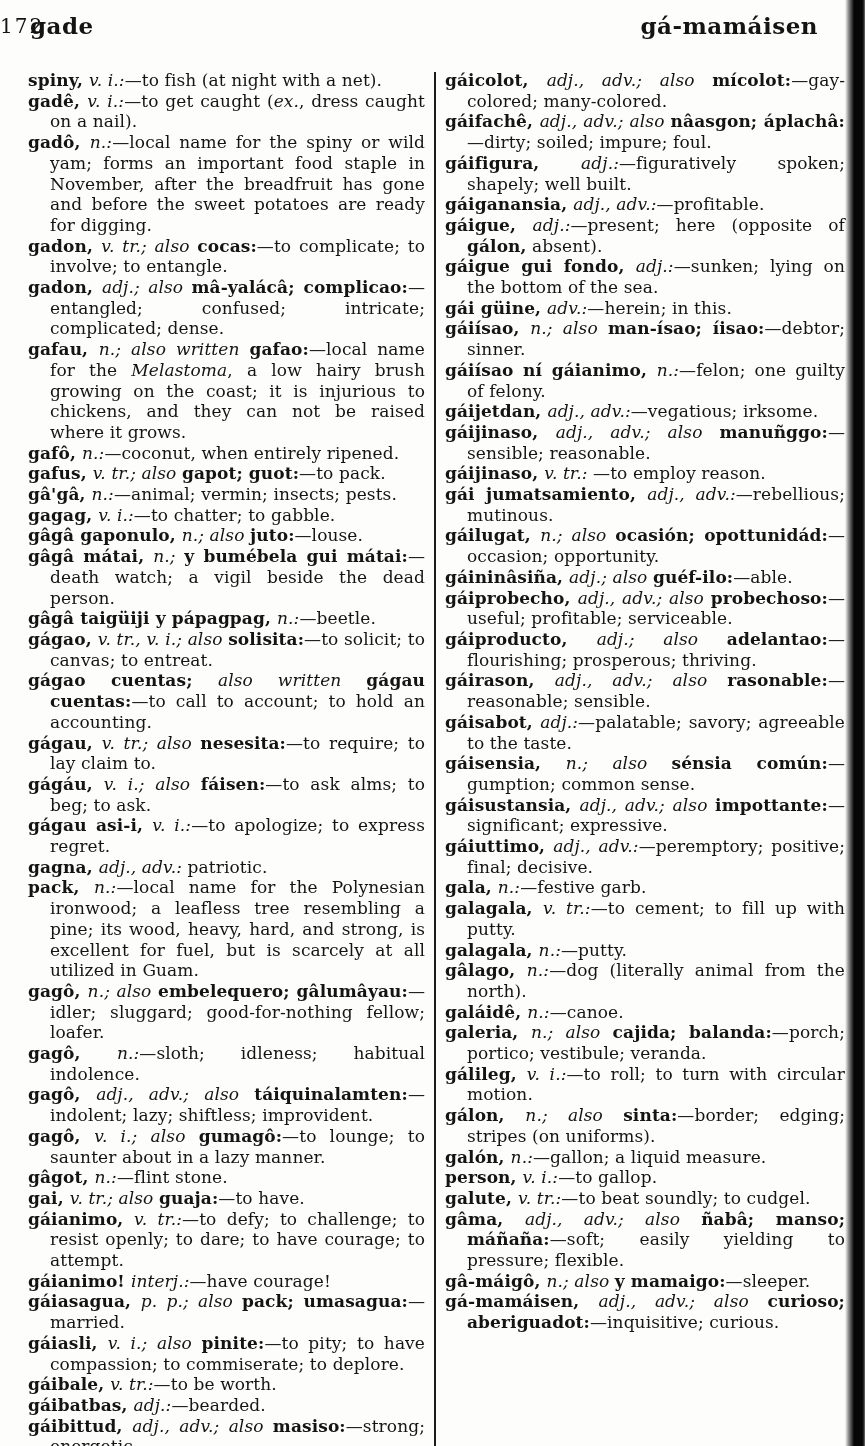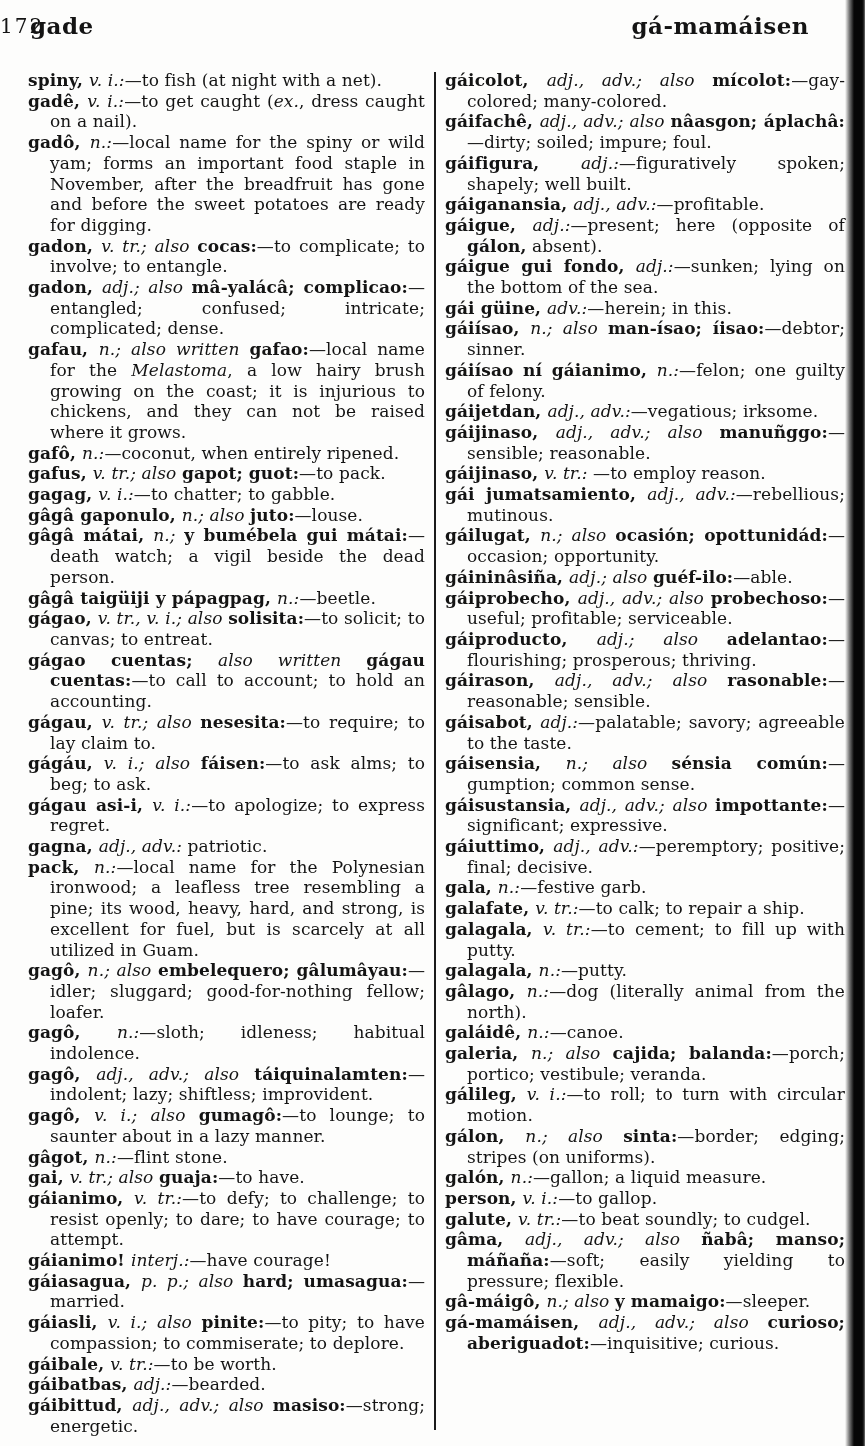--- a/index.html
+++ b/index.html
@@ -17,21 +17,21 @@
     height:38px;
     padding-top:16px;
   }
   #hdr .gw{
     font-weight:bold;
     font-size:23px;
     letter-spacing:.5px;
     position:absolute;top:12px;
   }
   #hdr-left{left:30px;}
-  #hdr-right{right:56px;}
+  #hdr-right{right:47px;}
   #hdr-num{
     position:absolute;top:14px;left:0;
     width:719px;text-align:left;
     font-size:20px;letter-spacing:2px;
   }
   
   #cols{
     display:flex;
     align-items:stretch;
     padding:16px 0 0 28px;
@@ -75,40 +75,41 @@
   <div id="cols">
     <div class="col" id="col-left">
         <p class="entry"><span class="b">spiny, </span><span class="i">v. i.:</span><span class="r">—to fish (at night with a net).</span></p>
         <p class="entry"><span class="b">gadê, </span><span class="i">v. i.:</span><span class="r">—to get caught (</span><span class="i">ex.</span><span class="r">, dress caught on a nail).</span></p>
         <p class="entry"><span class="b">gadô, </span><span class="i">n.:</span><span class="r">—local name for the spiny or wild yam; forms an important food staple in November, after the breadfruit has gone and before the sweet potatoes are ready for digging.</span></p>
         <p class="entry"><span class="b">gadon, </span><span class="i">v. tr.; also </span><span class="b">cocas:</span><span class="r">—to complicate; to involve; to entangle.</span></p>
         <p class="entry"><span class="b">gadon, </span><span class="i">adj.; also </span><span class="b">mâ-yalácâ; complicao:</span><span class="r">—entangled; confused; intricate; complicated; dense.</span></p>
         <p class="entry"><span class="b">gafau, </span><span class="i">n.; also written </span><span class="b">gafao:</span><span class="r">—local name for the </span><span class="i">Melastoma</span><span class="r">, a low hairy brush growing on the coast; it is injurious to chickens, and they can not be raised where it grows.</span></p>
         <p class="entry"><span class="b">gafô, </span><span class="i">n.:</span><span class="r">—coconut, when entirely ripened.</span></p>
         <p class="entry"><span class="b">gafus, </span><span class="i">v. tr.; also </span><span class="b">gapot; guot:</span><span class="r">—to pack.</span></p>
+        <p class="entry"><span class="b">gâ'gâ, </span><span class="i">n.:</span><span class="r">—animal; vermin; insects; pests.</span></p>
         <p class="entry"><span class="b">gagag, </span><span class="i">v. i.:</span><span class="r">—to chatter; to gabble.</span></p>
         <p class="entry"><span class="b">gâgâ gaponulo, </span><span class="i">n.; also </span><span class="b">juto:</span><span class="r">—louse.</span></p>
         <p class="entry"><span class="b">gâgâ mátai, </span><span class="i">n.; </span><span class="b">y bumébela gui mátai:</span><span class="r">—death watch; a vigil beside the dead person.</span></p>
         <p class="entry"><span class="b">gâgâ taigüiji y pápagpag, </span><span class="i">n.:</span><span class="r">—beetle.</span></p>
         <p class="entry"><span class="b">gágao, </span><span class="i">v. tr., v. i.; also </span><span class="b">solisita:</span><span class="r">—to solicit; to canvas; to entreat.</span></p>
         <p class="entry"><span class="b">gágao cuentas; </span><span class="i">also written </span><span class="b">gágau cuentas:</span><span class="r">—to call to account; to hold an accounting.</span></p>
         <p class="entry"><span class="b">gágau, </span><span class="i">v. tr.; also </span><span class="b">nesesita:</span><span class="r">—to require; to lay claim to.</span></p>
         <p class="entry"><span class="b">gágáu, </span><span class="i">v. i.; also </span><span class="b">fáisen:</span><span class="r">—to ask alms; to beg; to ask.</span></p>
         <p class="entry"><span class="b">gágau asi-i, </span><span class="i">v. i.:</span><span class="r">—to apologize; to express regret.</span></p>
         <p class="entry"><span class="b">gagna, </span><span class="i">adj., adv.:</span><span class="r"> patriotic.</span></p>
         <p class="entry"><span class="b">pack, </span><span class="i">n.:</span><span class="r">—local name for the Polynesian ironwood; a leafless tree resembling a pine; its wood, heavy, hard, and strong, is excellent for fuel, but is scarcely at all utilized in Guam.</span></p>
         <p class="entry"><span class="b">gagô, </span><span class="i">n.; also </span><span class="b">embelequero; gâlumâyau:</span><span class="r">—idler; sluggard; good-for-nothing fellow; loafer.</span></p>
         <p class="entry"><span class="b">gagô, </span><span class="i">n.:</span><span class="r">—sloth; idleness; habitual indolence.</span></p>
         <p class="entry"><span class="b">gagô, </span><span class="i">adj., adv.; also </span><span class="b">táiquinalamten:</span><span class="r">—indolent; lazy; shiftless; improvident.</span></p>
         <p class="entry"><span class="b">gagô, </span><span class="i">v. i.; also </span><span class="b">gumagô:</span><span class="r">—to lounge; to saunter about in a lazy manner.</span></p>
         <p class="entry"><span class="b">gâgot, </span><span class="i">n.:</span><span class="r">—flint stone.</span></p>
         <p class="entry"><span class="b">gai, </span><span class="i">v. tr.; also </span><span class="b">guaja:</span><span class="r">—to have.</span></p>
         <p class="entry"><span class="b">gáianimo, </span><span class="i">v. tr.:</span><span class="r">—to defy; to challenge; to resist openly; to dare; to have courage; to attempt.</span></p>
         <p class="entry"><span class="b">gáianimo! </span><span class="i">interj.:</span><span class="r">—have courage!</span></p>
-        <p class="entry"><span class="b">gáiasagua, </span><span class="i">p. p.; also </span><span class="b">hard; umasagua:</span><span class="r">—married.</span></p>
+        <p class="entry"><span class="b">gáiasagua, </span><span class="i">p. p.; also </span><span class="b">pack; umasagua:</span><span class="r">—married.</span></p>
         <p class="entry"><span class="b">gáiasli, </span><span class="i">v. i.; also </span><span class="b">pinite:</span><span class="r">—to pity; to have compassion; to commiserate; to deplore.</span></p>
         <p class="entry"><span class="b">gáibale, </span><span class="i">v. tr.:</span><span class="r">—to be worth.</span></p>
         <p class="entry"><span class="b">gáibatbas, </span><span class="i">adj.:</span><span class="r">—bearded.</span></p>
         <p class="entry"><span class="b">gáibittud, </span><span class="i">adj., adv.; also </span><span class="b">masiso:</span><span class="r">—strong; energetic.</span></p>
       </div>
     <div id="divider"></div>
     <div class="col" id="col-right">
         <p class="entry"><span class="b">gáicolot, </span><span class="i">adj., adv.; also </span><span class="b">mícolot:</span><span class="r">—gay-colored; many-colored.</span></p>
         <p class="entry"><span class="b">gáifachê, </span><span class="i">adj., adv.; also </span><span class="b">nâasgon; áplachâ:</span><span class="r">—dirty; soiled; impure; foul.</span></p>
         <p class="entry"><span class="b">gáifigura, </span><span class="i">adj.:</span><span class="r">—figuratively spoken; shapely; well built.</span></p>
@@ -125,21 +126,20 @@
         <p class="entry"><span class="b">gáilugat, </span><span class="i">n.; also </span><span class="b">ocasión; opottunidád:</span><span class="r">—occasion; opportunity.</span></p>
         <p class="entry"><span class="b">gáininâsiña, </span><span class="i">adj.; also </span><span class="b">guéf-ilo:</span><span class="r">—able.</span></p>
         <p class="entry"><span class="b">gáiprobecho, </span><span class="i">adj., adv.; also </span><span class="b">probechoso:</span><span class="r">—useful; profitable; serviceable.</span></p>
         <p class="entry"><span class="b">gáiproducto, </span><span class="i">adj.; also </span><span class="b">adelantao:</span><span class="r">—flourishing; prosperous; thriving.</span></p>
         <p class="entry"><span class="b">gáirason, </span><span class="i">adj., adv.; also </span><span class="b">rasonable:</span><span class="r">—reasonable; sensible.</span></p>
         <p class="entry"><span class="b">gáisabot, </span><span class="i">adj.:</span><span class="r">—palatable; savory; agreeable to the taste.</span></p>
         <p class="entry"><span class="b">gáisensia, </span><span class="i">n.; also </span><span class="b">sénsia común:</span><span class="r">—gumption; common sense.</span></p>
         <p class="entry"><span class="b">gáisustansia, </span><span class="i">adj., adv.; also </span><span class="b">impottante:</span><span class="r">—significant; expressive.</span></p>
         <p class="entry"><span class="b">gáiuttimo, </span><span class="i">adj., adv.:</span><span class="r">—peremptory; positive; final; decisive.</span></p>
         <p class="entry"><span class="b">gala, </span><span class="i">n.:</span><span class="r">—festive garb.</span></p>
-        <p class="entry"><span class="b">galafate, </span><span class="i">v. tr.:</span><span class="r">—to calk; to repair a ship.</span></p>
         <p class="entry"><span class="b">galagala, </span><span class="i">v. tr.:</span><span class="r">—to cement; to fill up with putty.</span></p>
         <p class="entry"><span class="b">galagala, </span><span class="i">n.:</span><span class="r">—putty.</span></p>
         <p class="entry"><span class="b">gâlago, </span><span class="i">n.:</span><span class="r">—dog (literally animal from the north).</span></p>
         <p class="entry"><span class="b">galáidê, </span><span class="i">n.:</span><span class="r">—canoe.</span></p>
         <p class="entry"><span class="b">galeria, </span><span class="i">n.; also </span><span class="b">cajida; balanda:</span><span class="r">—porch; portico; vestibule; veranda.</span></p>
         <p class="entry"><span class="b">gálileg, </span><span class="i">v. i.:</span><span class="r">—to roll; to turn with circular motion.</span></p>
         <p class="entry"><span class="b">gálon, </span><span class="i">n.; also </span><span class="b">sinta:</span><span class="r">—border; edging; stripes (on uniforms).</span></p>
         <p class="entry"><span class="b">galón, </span><span class="i">n.:</span><span class="r">—gallon; a liquid measure.</span></p>
         <p class="entry"><span class="b">person, </span><span class="i">v. i.:</span><span class="r">—to gallop.</span></p>
         <p class="entry"><span class="b">galute, </span><span class="i">v. tr.:</span><span class="r">—to beat soundly; to cudgel.</span></p>

